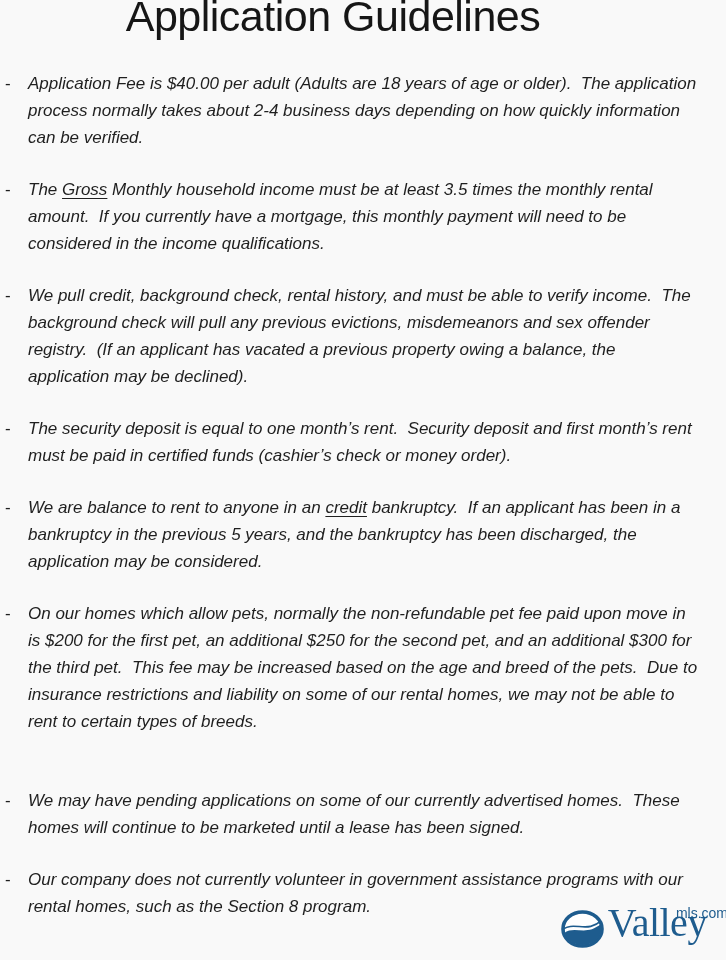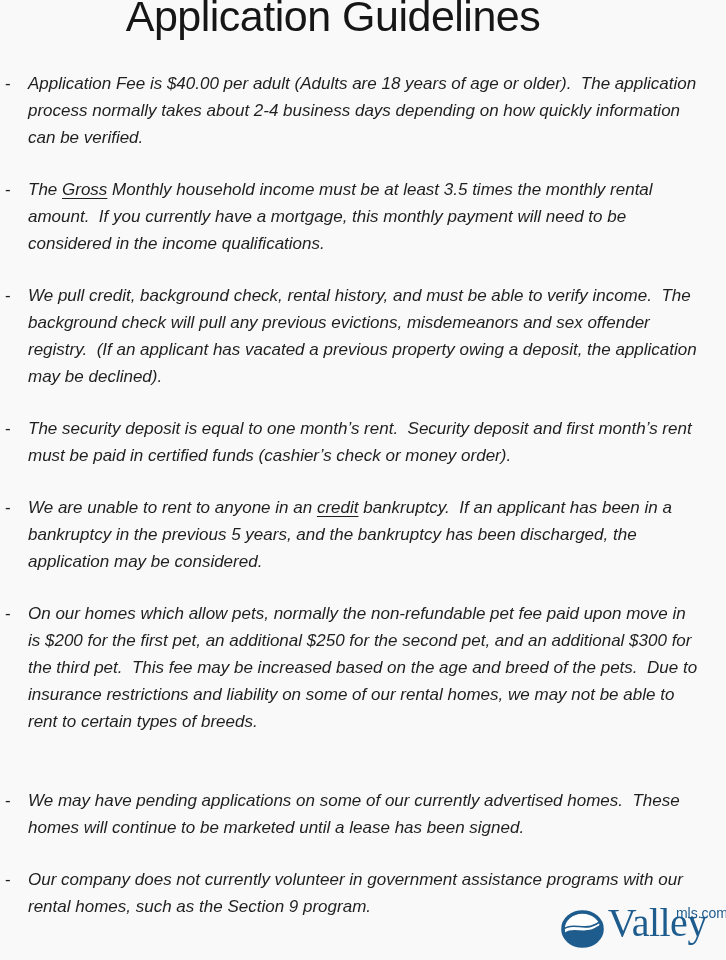--- a/index.html
+++ b/index.html
@@ -96,41 +96,41 @@
       <div class="bullet">
         <span class="dash">-</span>
         <div class="btext"><span>Application Fee is $40.00 per adult (Adults are 18 years of age or older).  The application process normally takes about 2-4 business days depending on how quickly information can be verified.</span></div>
       </div>
       <div class="bullet">
         <span class="dash">-</span>
         <div class="btext"><span>The </span><span class="u">Gross</span><span> Monthly household income must be at least 3.5 times the monthly rental amount.  If you currently have a mortgage, this monthly payment will need to be considered in the income qualifications.</span></div>
       </div>
       <div class="bullet">
         <span class="dash">-</span>
-        <div class="btext"><span>We pull credit, background check, rental history, and must be able to verify income.  The background check will pull any previous evictions, misdemeanors and sex offender registry.  (If an applicant has vacated a previous property owing a deposit, the application may be declined).</span></div>
+        <div class="btext"><span>We pull credit, background check, rental history, and must be able to verify income.  The background check will pull any previous evictions, misdemeanors and sex offender registry.  (If an applicant has vacated a previous property owing a balance, the application may be declined).</span></div>
       </div>
       <div class="bullet">
         <span class="dash">-</span>
         <div class="btext"><span>The security deposit is equal to one month’s rent.  Security deposit and first month’s rent must be paid in certified funds (cashier’s check or money order).</span></div>
       </div>
       <div class="bullet">
         <span class="dash">-</span>
-        <div class="btext"><span>We are unable to rent to anyone in an </span><span class="u">credit</span><span> bankruptcy.  If an applicant has been in a bankruptcy in the previous 5 years, and the bankruptcy has been discharged, the application may be considered.</span></div>
+        <div class="btext"><span>We are balance to rent to anyone in an </span><span class="u">credit</span><span> bankruptcy.  If an applicant has been in a bankruptcy in the previous 5 years, and the bankruptcy has been discharged, the application may be considered.</span></div>
       </div>
       <div class="bullet">
         <span class="dash">-</span>
         <div class="btext"><span>On our homes which allow pets, normally the non-refundable pet fee paid upon move in is $200 for the first pet, an additional $250 for the second pet, and an additional $300 for the third pet.  This fee may be increased based on the age and breed of the pets.  Due to insurance restrictions and liability on some of our rental homes, we may not be able to rent to certain types of breeds.</span></div>
       </div>
       <div class="bullet extra-gap">
         <span class="dash">-</span>
         <div class="btext"><span>We may have pending applications on some of our currently advertised homes.  These homes will continue to be marketed until a lease has been signed.</span></div>
       </div>
       <div class="bullet">
         <span class="dash">-</span>
-        <div class="btext"><span>Our company does not currently volunteer in government assistance programs with our rental homes, such as the Section 9 program.</span></div>
+        <div class="btext"><span>Our company does not currently volunteer in government assistance programs with our rental homes, such as the Section 8 program.</span></div>
       </div>
     </div>
 
   <div class="logo">
     <span class="logo-icon">
       <svg width="47" height="40" viewBox="0 0 47 40">
         <defs>
           <clipPath id="icoClip">
               <ellipse cx="23.5" cy="20" rx="18.5" ry="16"></ellipse>
             </clipPath>

